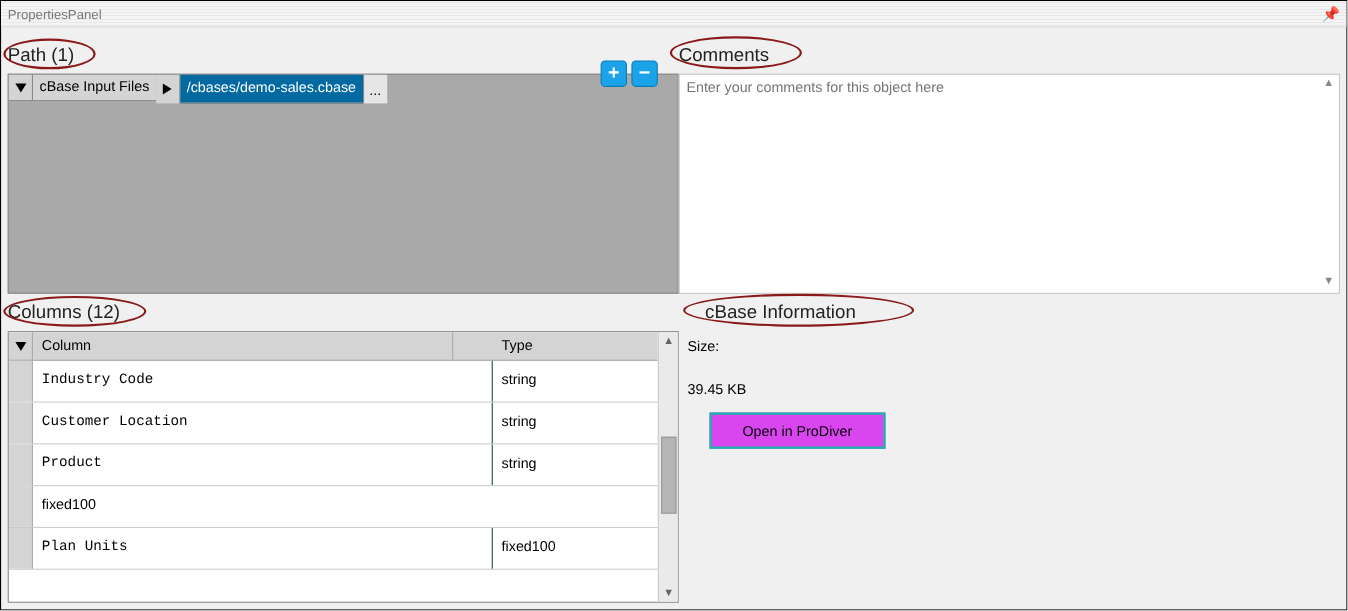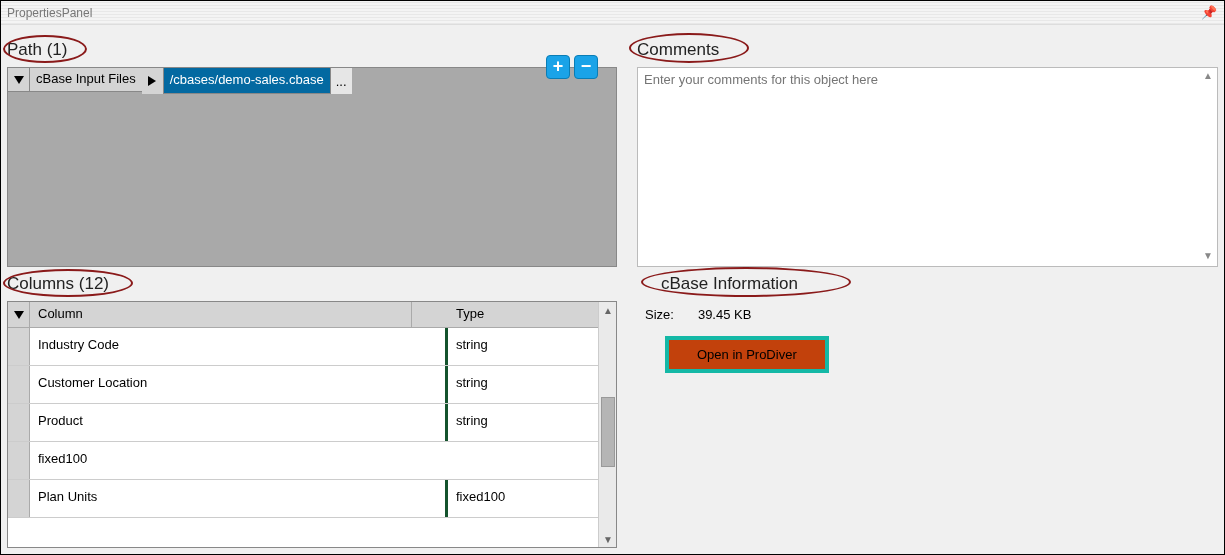--- a/index.html
+++ b/index.html
@@ -32,21 +32,20 @@
   }
   .content {
     position: absolute;
     top: 24px; left: 0; right: 0; bottom: 0;
     padding: 8px 6px 6px 6px;
   }
   .grid {
     display: grid;
     grid-template-columns: 610px 1fr;
     grid-template-rows: 34px 200px 34px 1fr;
-    column-gap: 20px;
     height: 100%;
   }
   .sec-head {
     display: flex;
     align-items: center;
     font-size: 17px;
     color: #222;
     position: relative;
   }
   .oval {
@@ -163,21 +162,21 @@
   }
   .cols-head .h1 { flex:1; padding:4px 8px; border-right:1px solid #aaa; }
   .cols-head .h2 { width:150px; padding:4px 8px;margin-left:36px; }
   .cols-row {
     display:flex; height:38px; border-bottom:1px solid #ccc;
   }
   .cols-row .c0 {
     width:22px; background:#d4d4d4; border-right:1px solid #aaa;
   }
   .cols-row .c1 {
-    flex:1; padding:9px 8px; border-right:3px solid #14532d;
+    flex:1; padding:9px 8px; border-right:1px solid #14532d;font-family:Liberation Mono, monospace;
   }
   .cols-row .c2 {
     width:150px; padding:9px 8px;
   }
   .vscroll {
     width:18px; background:#eaeaea; border-left:1px solid #ccc;
     position:relative;
   }
   .vscroll .arrow { position:absolute; left:0; width:18px; height:16px;
     display:flex;align-items:center;justify-content:center; color:#666; font-size:10px;}
@@ -185,25 +184,25 @@
   .vscroll .arrow.down { bottom:0; }
   .vscroll .thumb {
     position:absolute; left:2px; width:14px; top:95px; height:70px;
     background:#b5b5b5; border:1px solid #999;
   }
 
   
   .cbase-info {
     padding: 4px 4px;
   }
-  .info-row { display:flex; gap:24px; font-size:13px; margin:2px 0 14px 4px;}
+  .info-row { display:flex; gap:24px; font-size:13px; margin:2px 0 14px 4px;flex-direction:column;}
   .open-btn {
     display:inline-block;
-    background:#c2410c;
-    border:4px solid #14b8a6;
+    background:#d946ef;
+    border:2px solid #14b8a6;
     padding:7px 28px;
     font-size:13px;
     cursor:pointer;
     margin-left:24px;
   }
 </style>
 </head>
 <body>
 
 <div class="app">

